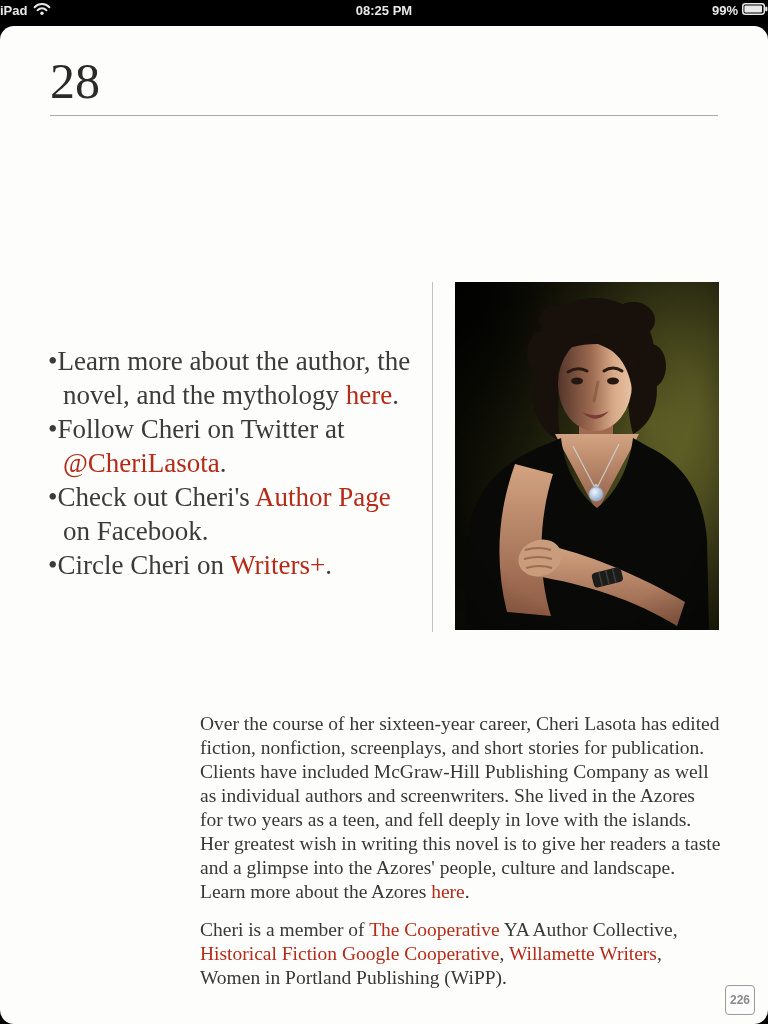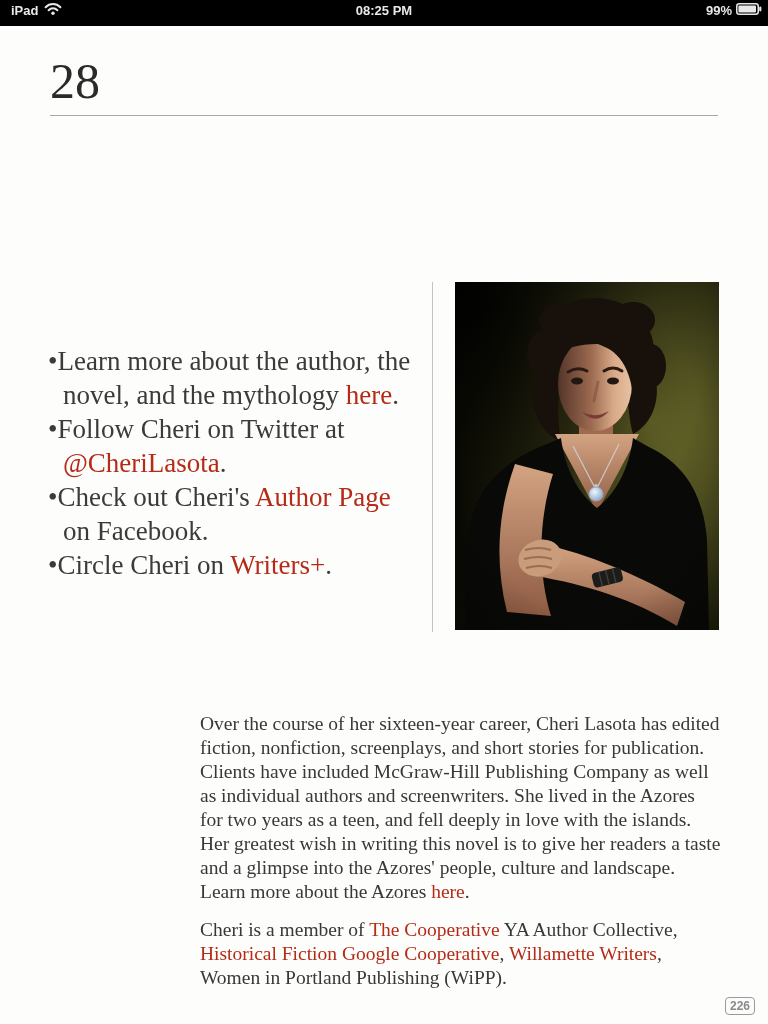--- a/index.html
+++ b/index.html
@@ -6,27 +6,27 @@
   body{
     width:768px;height:1024px;background:#000;position:relative;overflow:hidden;
     font-family:"Liberation Serif", serif;
   }
   
   .status-bar{
     position:absolute;top:0;left:0;width:768px;height:20px;background:#000;
     display:flex;align-items:center;justify-content:space-between;
     font-family:"Liberation Sans", sans-serif;color:#e8e8e8;font-size:13px;font-weight:bold;
   }
-  .sb-left{display:flex;align-items:center;gap:6px;padding-left:11px;}
+  .sb-left{display:flex;align-items:center;gap:6px;padding-left:0;}
   .sb-center{position:absolute;left:0;right:0;text-align:center;pointer-events:none;}
-  .sb-right{display:flex;align-items:center;gap:4px;padding-right:6px;}
+  .sb-right{display:flex;align-items:center;gap:4px;}
   
   .page{
     position:absolute;top:26px;left:0;width:768px;height:998px;background:#fdfdfc;
-    border-radius:0;
+    border-radius:14px;
   }
   .chapter-number{
     position:absolute;left:50px;top:30px;font-size:50px;line-height:1;color:#2a2a2a;
     font-family:"Liberation Serif", serif;
   }
   .chapter-rule{
     position:absolute;left:50px;top:89px;width:668px;height:1px;background:#a9a9a9;border:0;margin:0;
   }
   .chapter-title{
     position:absolute;left:48px;top:90px;margin:0;font-size:56px;line-height:1.1;
@@ -46,21 +46,21 @@
   
   .bodytext{
     position:absolute;left:200px;top:672px;width:522px;
     font-size:19.5px;line-height:24px;color:#383838;
   }
   .bodytext p{margin:14px 0 14px 0;}
   
   .page-number{
     position:absolute;right:13px;bottom:9px;
     border:1px solid #9a9a9a;border-radius:4px;background:#fcfcfc;
-    padding:1px 4px;font-family:"Liberation Sans", sans-serif;
+    padding:7px 4px;font-family:"Liberation Sans", sans-serif;
     font-size:12px;font-weight:bold;color:#8a8a8a;margin-top:36px;
   }
 </style>
 </head>
 <body>
 
 <div class="status-bar">
   <div class="sb-left">
     <span>iPad</span>
     <span>

